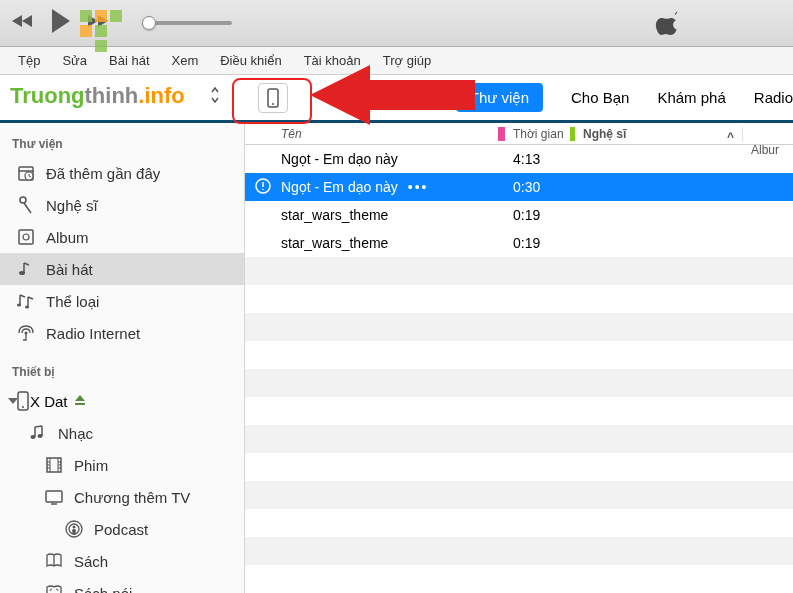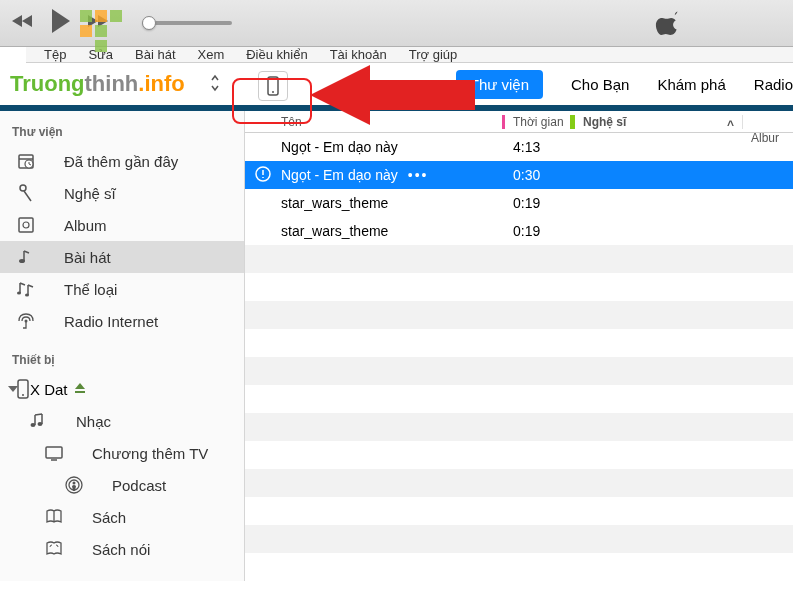--- a/index.html
+++ b/index.html
@@ -5,46 +5,46 @@
     * { margin: 0; padding: 0; box-sizing: border-box; font-family: -apple-system, BlinkMacSystemFont, "Segoe UI", sans-serif; }
     body { width: 793px; height: 593px; overflow: hidden; background: #fff; position: relative; }
     
     .titlebar { height: 47px; background: linear-gradient(#e8e8e8, #d8d8d8); border-bottom: 1px solid #b0b0b0; display: flex; align-items: center; padding: 0 10px; position: relative; }
     .playback-controls { display: flex; align-items: center; gap: 12px; }
     .playback-controls svg { cursor: pointer; }
     .volume-slider { width: 90px; height: 4px; background: #999; border-radius: 2px; margin-left: 20px; position: relative; }
     .volume-thumb { width: 14px; height: 14px; background: #fff; border: 1px solid #888; border-radius: 50%; position: absolute; top: -5px; left: 0; box-shadow: 0 1px 2px rgba(0,0,0,.2); }
     .apple-logo { position: absolute; left: 655px; top: 8px; }
     
-    .menubar { height: 16px; background: #f5f5f5; border-bottom: 1px solid #d0d0d0; display: flex; align-items: center; padding: 0 8px; gap: 2px; font-size: 13px; color: #333; margin-left: 26px; }
+    .menubar { height: 28px; background: #f5f5f5; border-bottom: 1px solid #d0d0d0; display: flex; align-items: center; padding: 0 8px; gap: 2px; font-size: 13px; color: #333; }
     .menubar span { padding: 3px 10px; cursor: pointer; }
     
-    .toolbar { height: 48px; background: #fff; border-bottom: 6px solid #0c4a6e; display: flex; align-items: center; padding: 0 10px; position: relative; }
+    .toolbar { height: 48px; background: #fff; border-bottom: 3px solid #0c4a6e; display: flex; align-items: center; padding: 0 10px; position: relative; }
     .watermark { position: absolute; left: 10px; top: 8px; font-size: 22px; font-weight: bold; font-family: Arial; }
     .watermark .t1 { color: #66bb33; }
     .watermark .t2 { color: #888; }
     .watermark .t3 { color: #ff9500; }
     .media-selector-caret { position: absolute; left: 210px; top: 10px; }
     .device-button { position: absolute; left: 258px; top: 8px; width: 30px; height: 30px; border: 1px solid #ccc; border-radius: 4px; display: flex; align-items: center; justify-content: center; }
     .red-box { position: absolute; left: 232px; top: 78px; width: 80px; height: 46px; border: 2px solid #e22; border-radius: 8px; z-index: 100; pointer-events: none; }
     .nav-tabs { position: absolute; right: 0; display: flex; gap: 28px; font-size: 15px; align-items: center; }
     .nav-tab-primary { background: #0a84ff; color: #fff; padding: 6px 14px; border-radius: 4px; }
     
     .content { display: flex; height: calc(100% - 123px); }
     .sidebar { width: 245px; background: #fafafa; border-right: 1px solid #d5d5d5; overflow-y: auto; padding: 8px 0; }
     .sidebar-heading { font-size: 12px; color: #666; font-weight: 600; padding: 6px 12px; }
-    .sidebar-item { display: flex; align-items: center; gap: 28px; padding: 6px 16px; font-size: 15px; color: #333; cursor: pointer; }
+    .sidebar-item { display: flex; align-items: center; gap: 10px; padding: 6px 16px; font-size: 15px; color: #333; cursor: pointer; }
     .sidebar-item.selected { background: #dcdcdc; }
     .sidebar-item .icon-wrap { width: 20px; display: flex; justify-content: center; }
     .device-row { display: flex; align-items: center; gap: 0; padding: 6px 10px; font-size: 15px; }
     .triangle { width: 0; height: 0; border-top: 5px solid transparent; border-bottom: 5px solid transparent; border-left: 6px solid #666; transform: rotate(90deg); cursor: pointer; }
     
     .main { flex: 1; display: flex; flex-direction: column; }
     .table-header { display: flex; border-bottom: 1px solid #d0d0d0; font-size: 12px; color: #555; height: 22px; align-items: center; }
-    .th-name { width: 260px; padding-left: 36px; border-right: 3px solid #ec4899; }
+    .th-name { width: 260px; padding-left: 36px; border-right: 7px solid #ec4899; font-style: italic; }
     .th-time { width: 70px; padding-left: 8px; border-right: 5px solid #84cc16; }
     .th-artist { flex: 1; padding-left: 8px; font-weight: 600; border-right: 1px solid #e0e0e0; position: relative; }
     .th-artist .sort { position: absolute; right: 8px; top: 3px; }
     .th-album { width: 50px; padding-left: 8px; margin-top: 32px; }
     
     .table-body { flex: 1; }
     .row { display: flex; height: 28px; align-items: center; font-size: 14px; }
     .row.alt { background: #f2f2f2; }
     .row.selected { background: #0a84ff; color: #fff; }
     .cell-name { width: 260px; padding-left: 36px; display: flex; align-items: center; gap: 6px; position: relative; }
@@ -221,20 +221,29 @@
 
     <div class="sidebar-item" style="padding-left:28px">
       <span class="icon-wrap">
           <svg width="20" height="20" viewBox="0 0 20 20">
             <path d="M7 4 V14 M14 3 V13 M7 4 L14 3" stroke="#555" stroke-width="1.5"></path>
             <ellipse cx="5" cy="14" rx="2.5" ry="2" fill="#555"></ellipse>
             <ellipse cx="12" cy="13" rx="2.5" ry="2" fill="#555"></ellipse>
           </svg>
         </span>
       <span>Nhạc</span>
+    </div>
+    <div class="sidebar-item" style="padding-left:44px">
+      <span class="icon-wrap">
+          <svg width="20" height="20" viewBox="0 0 20 20">
+            <rect x="3" y="3" width="14" height="14" fill="none" stroke="#555" stroke-width="1.5"></rect>
+            <path d="M6 3 V17 M14 3 V17 M3 7 H6 M3 10 H6 M3 13 H6 M14 7 H17 M14 10 H17 M14 13 H17" stroke="#555" stroke-width="1"></path>
+          </svg>
+        </span>
+      <span>Phim</span>
     </div>
     <div class="sidebar-item" style="padding-left:44px">
       <span class="icon-wrap">
           <svg width="20" height="20" viewBox="0 0 20 20">
             <rect x="2" y="4" width="16" height="11" rx="1" fill="none" stroke="#555" stroke-width="1.5"></rect>
             <path d="M7 17 H13" stroke="#555" stroke-width="1.5"></path>
           </svg>
         </span>
       <span>Chương thêm TV</span>
     </div>

